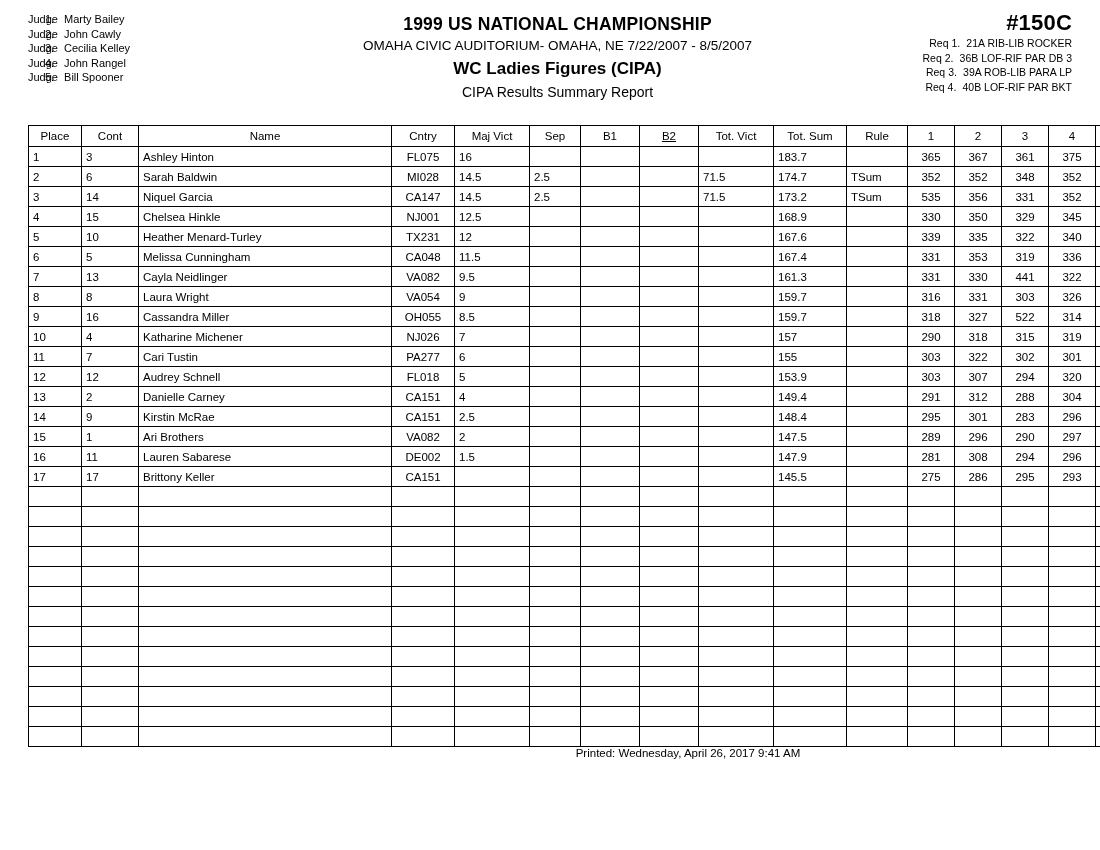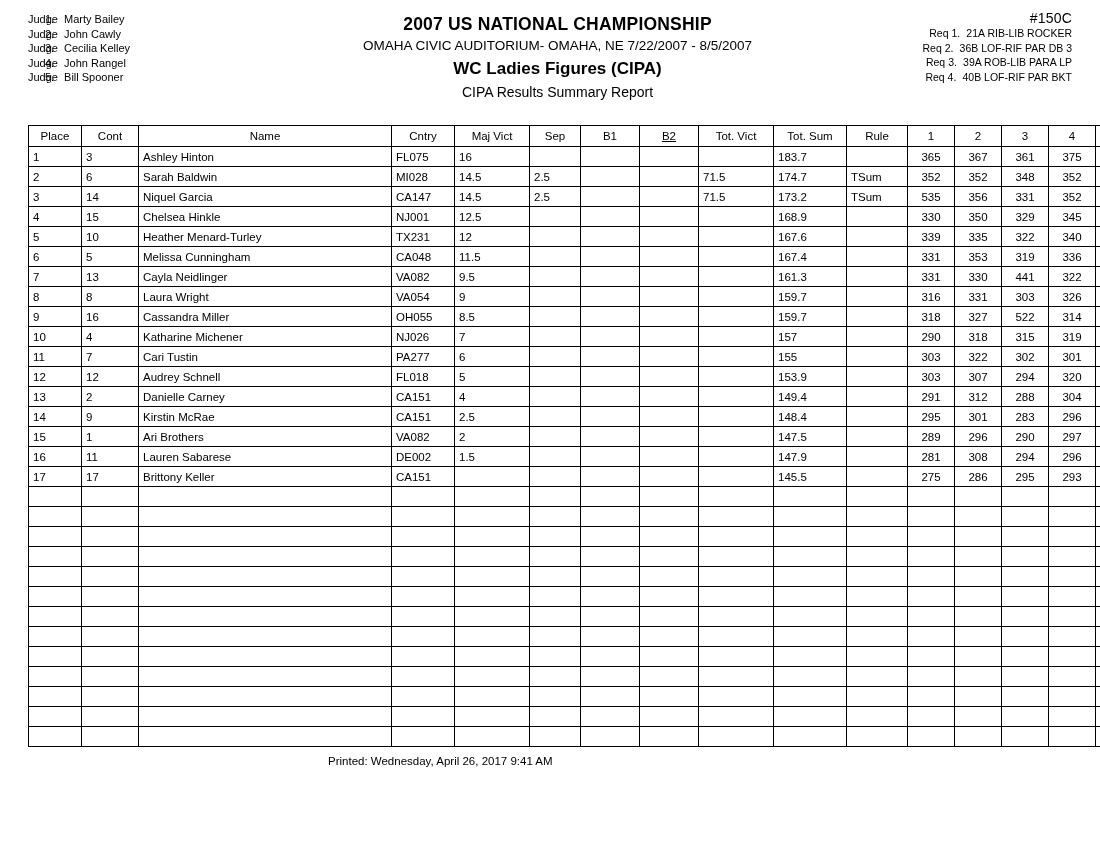--- a/index.html
+++ b/index.html
@@ -71,22 +71,22 @@
     font-size: 14px;
     margin-top: 5px;
   }
 
   .reqs {
     width: 200px;
     text-align: right;
     padding-top: 0px;
   }
   .req-code {
-    font-size: 14px;
-    font-weight: normal;
+    font-size: 22px;
+    font-weight: bold;
     letter-spacing: 0.2px;
   }
   .req-line {
     font-size: 10.5px;
     line-height: 14.5px;
     white-space: nowrap;
   }
   .req-line .r-num {
     display: inline-block;
     width: 12px;
@@ -113,37 +113,38 @@
     white-space: nowrap;
   }
   table.results th {
     text-align: center;
     font-size: 11.5px;
     height: 20px;
   }
   th.c-place, td.c-place { width: 44px; text-align: center; }
   th.c-cont,  td.c-cont  { width: 48px; text-align: center; }
   th.c-name,  td.c-name  { width: 244px; text-align: left; padding-left: 9px; }
-  th.c-cntry, td.c-cntry { width: 54px; text-align: left; padding-left: 6px; }
+  th.c-cntry, td.c-cntry { width: 54px; text-align: center; padding-left: 6px; }
   th.c-maj,   td.c-maj   { width: 66px; text-align: left; padding-left: 6px; }
   th.c-sep,   td.c-sep   { width: 42px; text-align: left; padding-left: 6px; }
   th.c-b1,    td.c-b1    { width: 50px; text-align: left; padding-left: 6px; }
   th.c-b2,    td.c-b2    { width: 50px; text-align: left; padding-left: 6px; text-decoration: underline; }
   th.c-tv,    td.c-tv    { width: 66px; text-align: left; padding-left: 6px; }
   th.c-ts,    td.c-ts    { width: 64px; text-align: left; padding-left: 6px; margin-left: 24px; }
   th.c-rule,  td.c-rule  { width: 52px; text-align: left; padding-left: 6px; }
   th.c-j,     td.c-j     { width: 38px; text-align: center; }
 
   td.c-name  { text-align: left; }
   td.c-place { text-align: left; padding-left: 9px; }
   td.c-cont  { text-align: left; padding-left: 11px; }
 
   .printed {
-    margin-top: 8px;
+    margin-top: 0;
     width: 1020px;
+    text-align: center;
     font-size: 11.5px;
     padding-left: 300px;
     box-sizing: border-box;
   }
 </style>
 </head>
 <body>
 
 <div class="page">
 
@@ -151,21 +152,21 @@
 
     <div class="judges">
         <div class="judge-line"><span class="j-label">Judge</span><span class="j-num"> 1.</span><span> Marty Bailey</span></div>
         <div class="judge-line"><span class="j-label">Judge</span><span class="j-num"> 2.</span><span> John Cawly</span></div>
         <div class="judge-line"><span class="j-label">Judge</span><span class="j-num"> 3.</span><span> Cecilia Kelley</span></div>
         <div class="judge-line"><span class="j-label">Judge</span><span class="j-num"> 4.</span><span> John Rangel</span></div>
         <div class="judge-line"><span class="j-label">Judge</span><span class="j-num"> 5.</span><span> Bill Spooner</span></div>
       </div>
 
     <div class="titles">
-      <div class="title-main">2007 US NATIONAL CHAMPIONSHIP</div>
+      <div class="title-main">1999 US NATIONAL CHAMPIONSHIP</div>
       <div class="title-venue">OMAHA CIVIC AUDITORIUM- OMAHA, NE  7/22/2007 - 8/5/2007</div>
       <div class="title-event">WC Ladies Figures (CIPA)</div>
       <div class="title-report">CIPA Results Summary Report</div>
     </div>
 
     <div class="reqs">
       <div class="req-code">#150C</div>
       <div>
           <div class="req-line"><span>Req </span><span class="r-num">1.</span><span>  21A RIB-LIB ROCKER</span></div>
           <div class="req-line"><span>Req </span><span class="r-num">2.</span><span>  36B LOF-RIF PAR DB 3</span></div>

